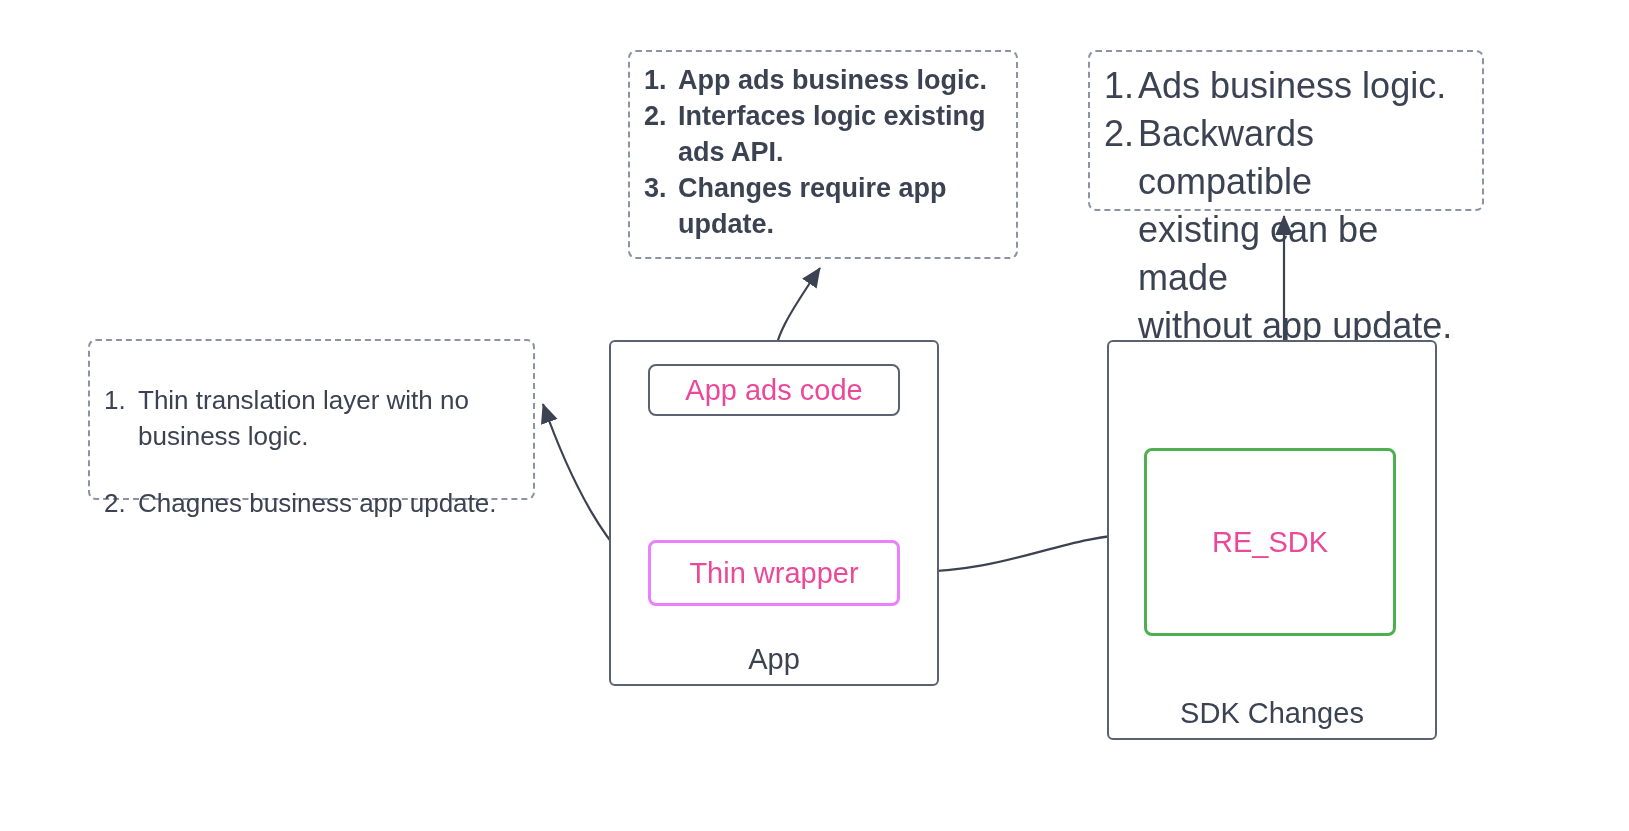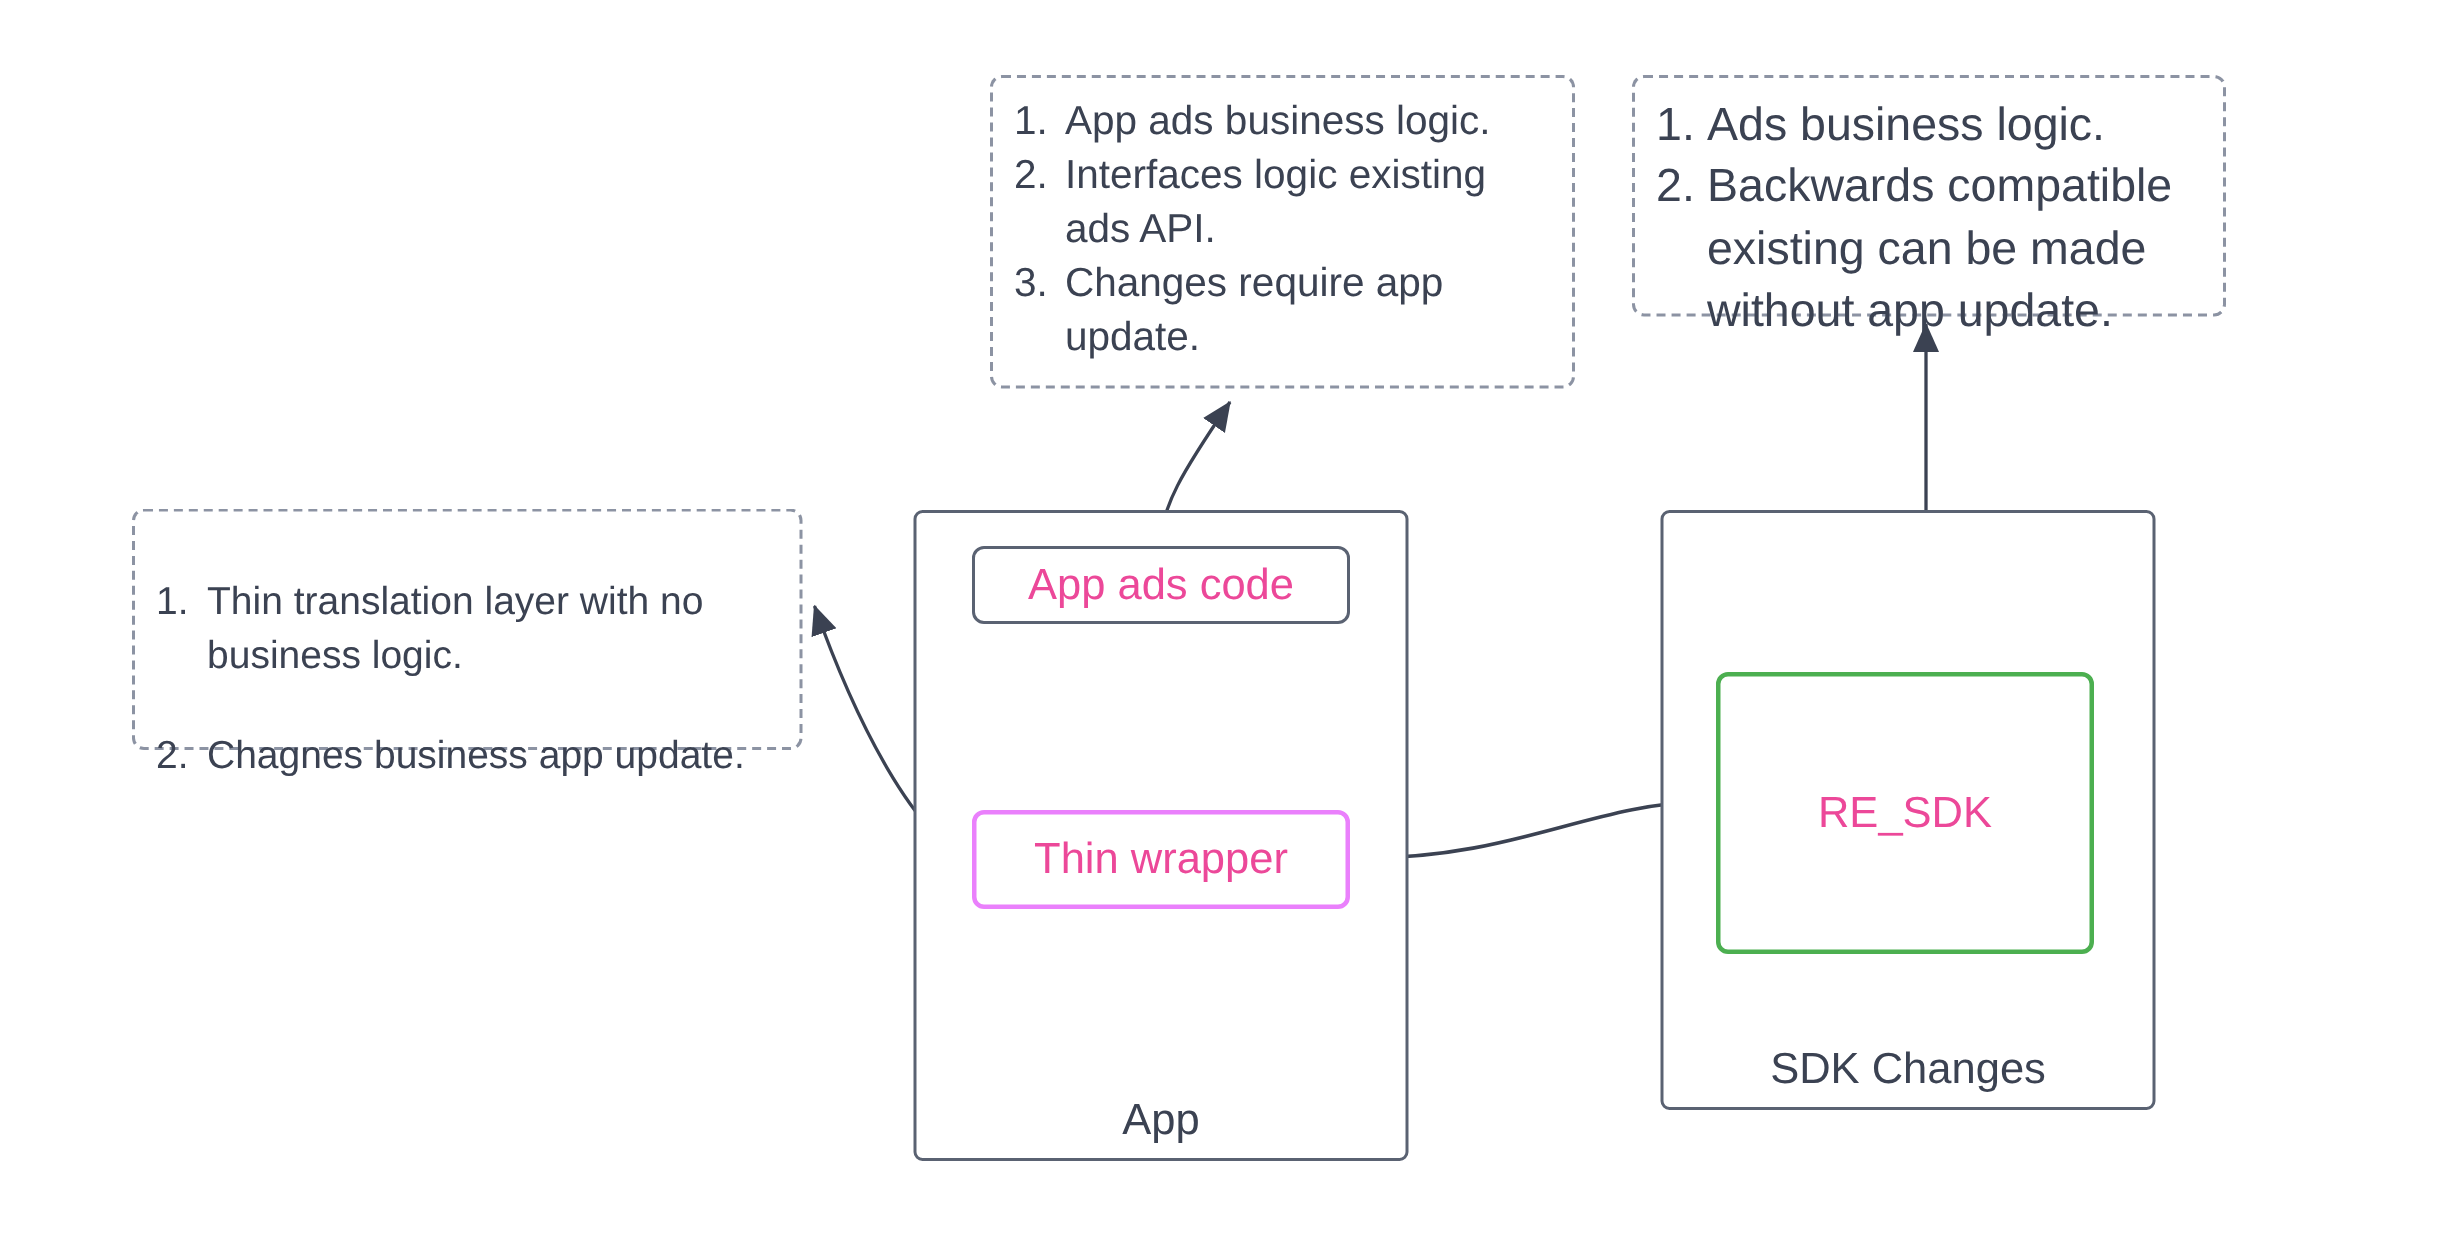--- a/index.html
+++ b/index.html
@@ -52,46 +52,46 @@
   }
   .callout li::before {
     content: counter(note) ".";
     position: absolute;
     left: 0;
     top: 0;
     width: 28px;
     text-align: left;
   }
 
-  #callout-app-ads   { left: 660px;  top: 50px;  width: 390px; height: 209px; }
+  #callout-app-ads   { left: 628px;  top: 50px;  width: 390px; height: 209px; font-weight: bold; }
   #callout-sdk-ads   { left: 1088px; top: 50px;  width: 396px; height: 161px; }
   #callout-wrapper   { left: 88px;   top: 339px; width: 447px; height: 161px; }
   #callout-app-ads li   { font-size: 27px; line-height: 1.335; }
-  #callout-sdk-ads li   { font-size: 31px; line-height: 1.335; }
+  #callout-sdk-ads li   { font-size: 36px; line-height: 1.335; }
   #callout-wrapper li   { font-size: 26px; line-height: 1.37; margin-top: 32px; }
 
   
   .container-box {
     position: absolute;
     box-sizing: border-box;
     border: 2px solid #5a6272;
     border-radius: 6px;
     background: #ffffff;
   }
   .container-label {
     position: absolute;
     left: 0;
     right: 0;
     bottom: 10px;
     text-align: center;
     color: #3b4252;
     font-size: 29px;
     line-height: 1;
   }
-  #box-app          { left: 609px;  top: 340px; width: 330px; height: 434px; }
+  #box-app          { left: 609px;  top: 340px; width: 330px; height: 346px; }
   #box-sdk-runtime  { left: 1107px; top: 340px; width: 330px; height: 400px; }
 
   
   .node {
     position: absolute;
     box-sizing: border-box;
     display: flex;
     align-items: center;
     justify-content: center;
     background: #ffffff;

